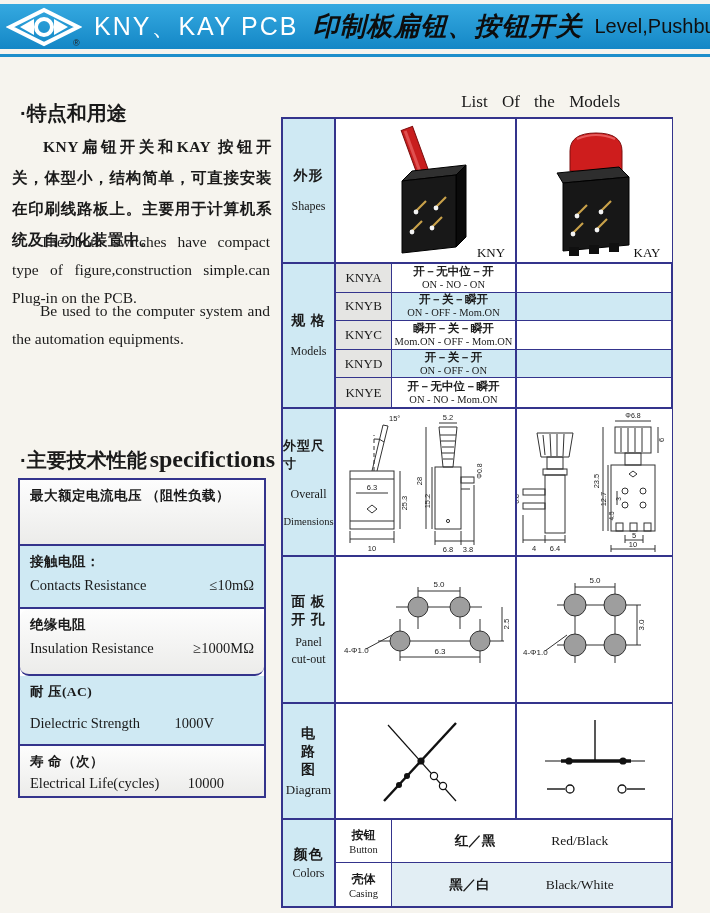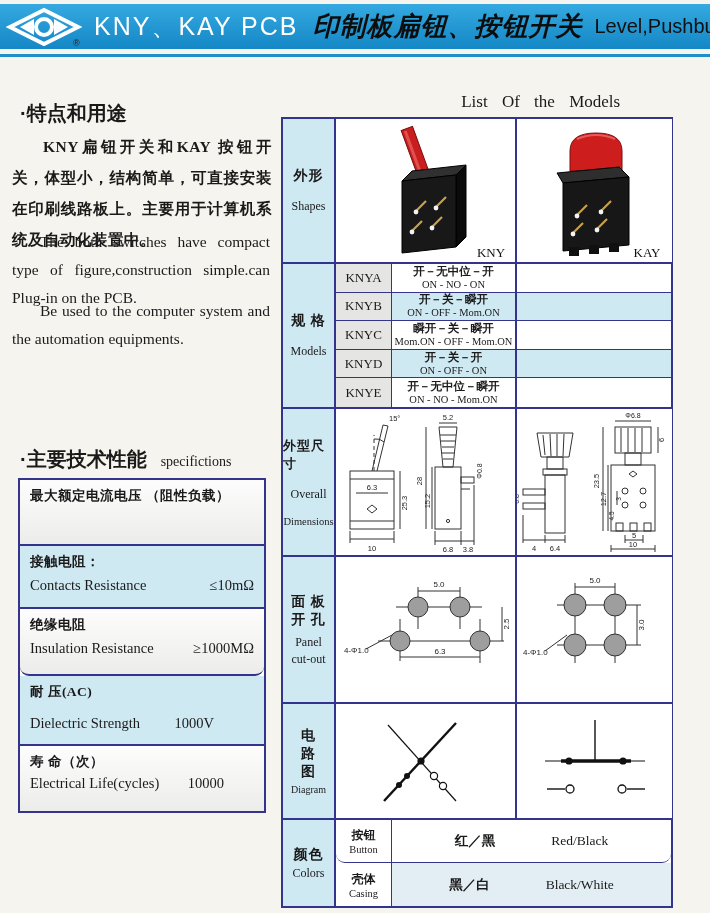--- a/index.html
+++ b/index.html
@@ -36,37 +36,37 @@
   .para-cn {
     left:12px; top:131px; width:260px; font-size:15.5px; font-weight:bold;
     line-height:31px; text-align:justify; text-indent:2em; letter-spacing:0.5px;
   }
   .para-en {
     left:12px; top:228px; width:258px; font-size:15.5px; line-height:28px;
     text-align:justify; text-indent:1.8em;
   }
   .para-en2 { top:297px; }
   .spec-heading { left:20px; top:446px; font-size:20px; font-weight:bold; font-family:"Liberation Sans", sans-serif; }
-  .spec-heading .en { font-weight:normal; font-family:"Liberation Serif", serif; font-size:14px; margin-left:14px; }
+  .spec-heading .en { font-weight:bold; font-family:"Liberation Serif", serif; font-size:24px; margin-left:3px; }
   .spec-table {
     left:18px; top:478px; width:248px;
     border:2px solid #34348c; background:#fff;
   }
   .spec-row { padding:7px 10px 4px 10px; border-bottom:2px solid #34348c; background:linear-gradient(#fdfdfd,#ececea); }
   .spec-row:last-child { border-bottom:none; }
   .spec-row.blue { background:#cfe9f3; }
   .spec-cn { font-size:13.5px; font-weight:bold; letter-spacing:0.5px; margin-bottom:4px; }
   .spec-line { display:flex; justify-content:space-between; font-size:14.5px; }
   .spec-duo { display:flex; justify-content:space-between; font-size:14.5px; }
   .spec-duo .labels div, .spec-duo .vals div { line-height:22px; }
   .spec-duo .vals { text-align:left; }
   .spec-val-pad40 { padding-right:40px; }
   .spec-val-pad30 { padding-right:30px; }
   .r1 { height:66px; } .r2 { height:63px; } .r3 { height:67px;border-radius:9px; }
-  .r4 { height:70px; } .r5 { height:65px; } .r6 { height:67px; }
+  .r4 { height:70px; } .r5 { height:50px; } .r6 { height:67px; }
   .r2 .spec-line, .r3 .spec-line { margin-top:6px; }
   .r4 .spec-cn, .r6 .spec-cn { margin-bottom:14px; }
   
   .rt-title { left:281px; top:92px; width:392px; display:flex; }
   .rt-title .cn { font-size:17px; font-weight:bold; font-family:"Liberation Sans", sans-serif;margin-top:33px; }
   .rt-title .en { font-size:17px; margin-left:42px; word-spacing:10px; }
   .models-table {
     left:281px; top:117px; width:392px; border:2px solid #34348c; background:#fff;
   }
   .trow { display:flex; border-bottom:2px solid #34348c; }
@@ -89,21 +89,21 @@
   }
   .mcell-desc {
     width:125px; flex:0 0 125px; border-right:2px solid #34348c;
     display:flex; flex-direction:column; align-items:center; justify-content:center;
   }
   .mcell-right { flex:1; }
   .mrow.blue .mcell-desc, .mrow.blue .mcell-right { background:#cfe9f3; }
   .mdesc-cn { font-size:11.5px; font-weight:bold; line-height:13px; }
   .mdesc-en { font-size:10.5px; line-height:13px; }
   
-  .crow { display:flex; height:43px; border-bottom:1px solid #34348c;border-radius:9px; }
+  .crow { display:flex; height:43px; border-bottom:1px solid #34348c; }
   .crow:last-child { border-bottom:none; }
   .ccell-part {
     width:56px; flex:0 0 56px; border-right:1px solid #34348c;
     display:flex; flex-direction:column; align-items:center; justify-content:center;
   }
   .ccell-part .cn { font-size:12px; font-weight:bold; }
   .ccell-part .en { font-size:10.5px; }
   .ccell-val { flex:1; display:flex; align-items:center; justify-content:center; gap:56px;text-align:right; }
   .ccell-val .cn { font-size:13.5px; font-weight:bold; }
   .ccell-val .en { font-size:13.5px; }
@@ -460,21 +460,21 @@
           <text x="6" y="98" font-size="8">4-Φ1.0</text>
         </svg>
       </div>
     </div>
 
     <div class="trow" style="height:116px;">
       <div class="label-cell">
         <div class="label-cn">电</div>
         <div class="label-cn">路</div>
         <div class="label-cn">图</div>
-        <div class="label-en tight" style="font-size:10px; margin-top:3px;">Diagram</div>
+        <div class="label-en tight" style="font-size:13px; margin-top:3px;">Diagram</div>
       </div>
       <div class="cellA">
         <svg width="179" height="114" viewBox="0 0 179 114">
           <line x1="48" y1="97" x2="120" y2="19" stroke="#111" stroke-width="2.4"></line>
           <line x1="52" y1="21" x2="120" y2="97" stroke="#111" stroke-width="1.2"></line>
           <circle cx="85" cy="57" r="3.6" fill="#111"></circle>
           <circle cx="63" cy="81" r="3" fill="#111"></circle>
           <circle cx="71" cy="72" r="3" fill="#111"></circle>
           <circle cx="98" cy="72" r="3.6" fill="#fff" stroke="#111" stroke-width="1.2"></circle>
           <circle cx="107" cy="82" r="3.6" fill="#fff" stroke="#111" stroke-width="1.2"></circle>

